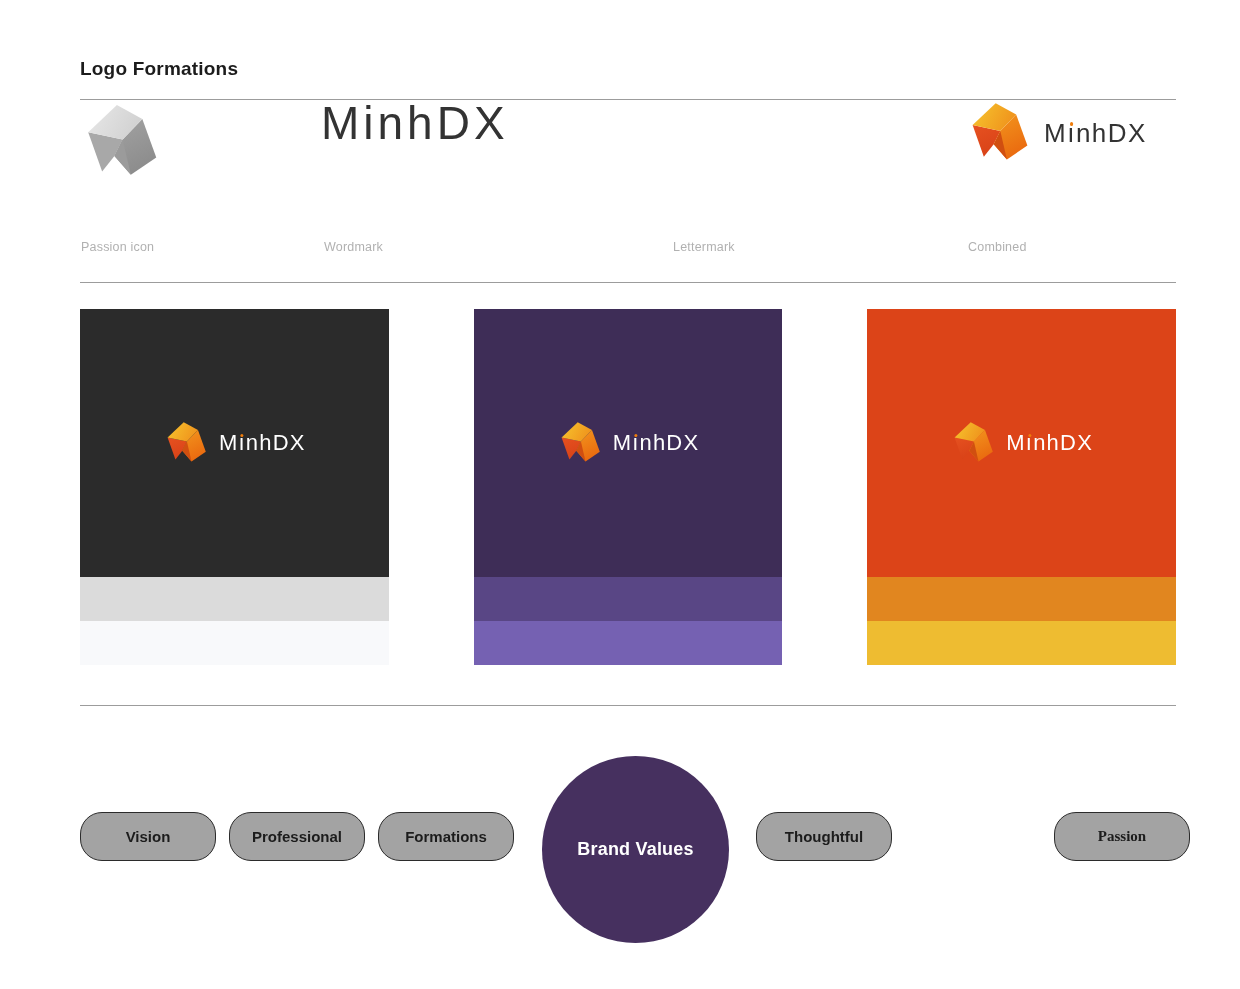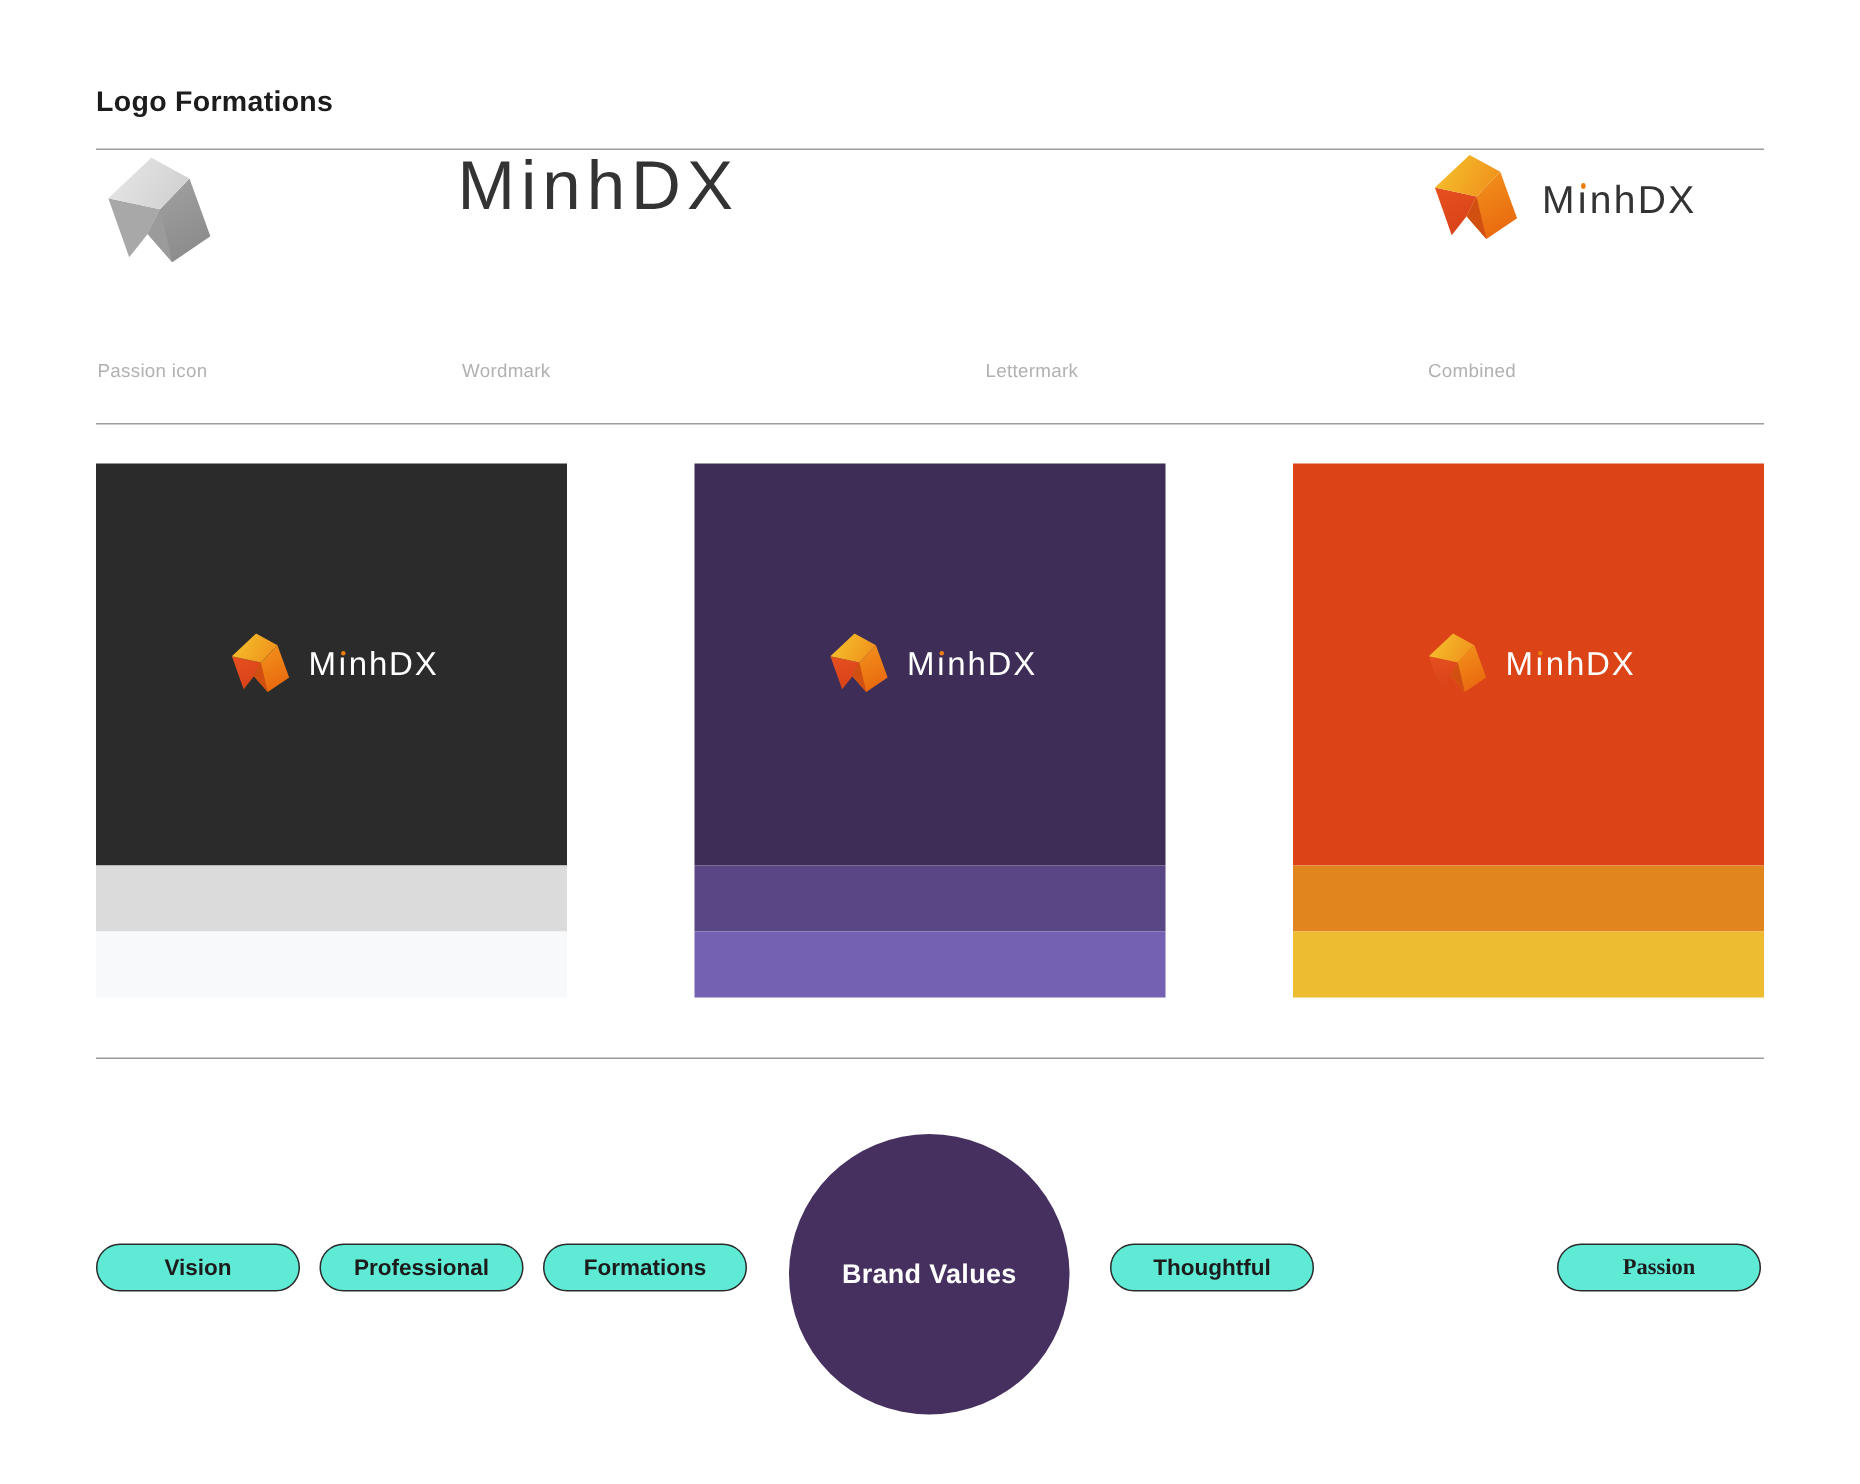--- a/index.html
+++ b/index.html
@@ -4,21 +4,21 @@
 <style>
   * { margin: 0; padding: 0; box-sizing: border-box; }
   html, body { background: #ffffff; }
   body {
     width: 1240px; height: 989px;
     font-family: "Liberation Sans", sans-serif;
     color: #1f1f1f;
     overflow: hidden;
     position: relative;
   }
-  .page { padding: 58px 64px 0 64px; }
+  .page { padding: 58px 64px 0 80px; }
 
   
   .page-title {
     font-size: 19px;
     font-weight: 600;
     color: #1c1c1c;
     letter-spacing: 0.2px;
   }
   .divider {
     border: none;
@@ -128,25 +128,25 @@
     justify-content: center;
   }
   .values-circle-label {
     color: #ffffff;
     font-size: 18px;
     font-weight: 700;
     letter-spacing: 0.2px;
   }
   .value-pill {
     position: absolute;
-    top: 123px;
-    width: 136px; height: 32px;
+    top: 106px;
+    width: 136px; height: 49px;
     border: 1.5px solid #2b2b2b;
     border-radius: 22px;
-    background: #5eead4;
+    background: #a3a3a3;
     display: flex;
     align-items: center;
     justify-content: center;
     font-size: 15px;
     font-weight: 600;
     color: #1c1c1c;
   }
   .pill-0 { left: 0; }
   .pill-1 { left: 149px; }
   .pill-2 { left: 298px; }

